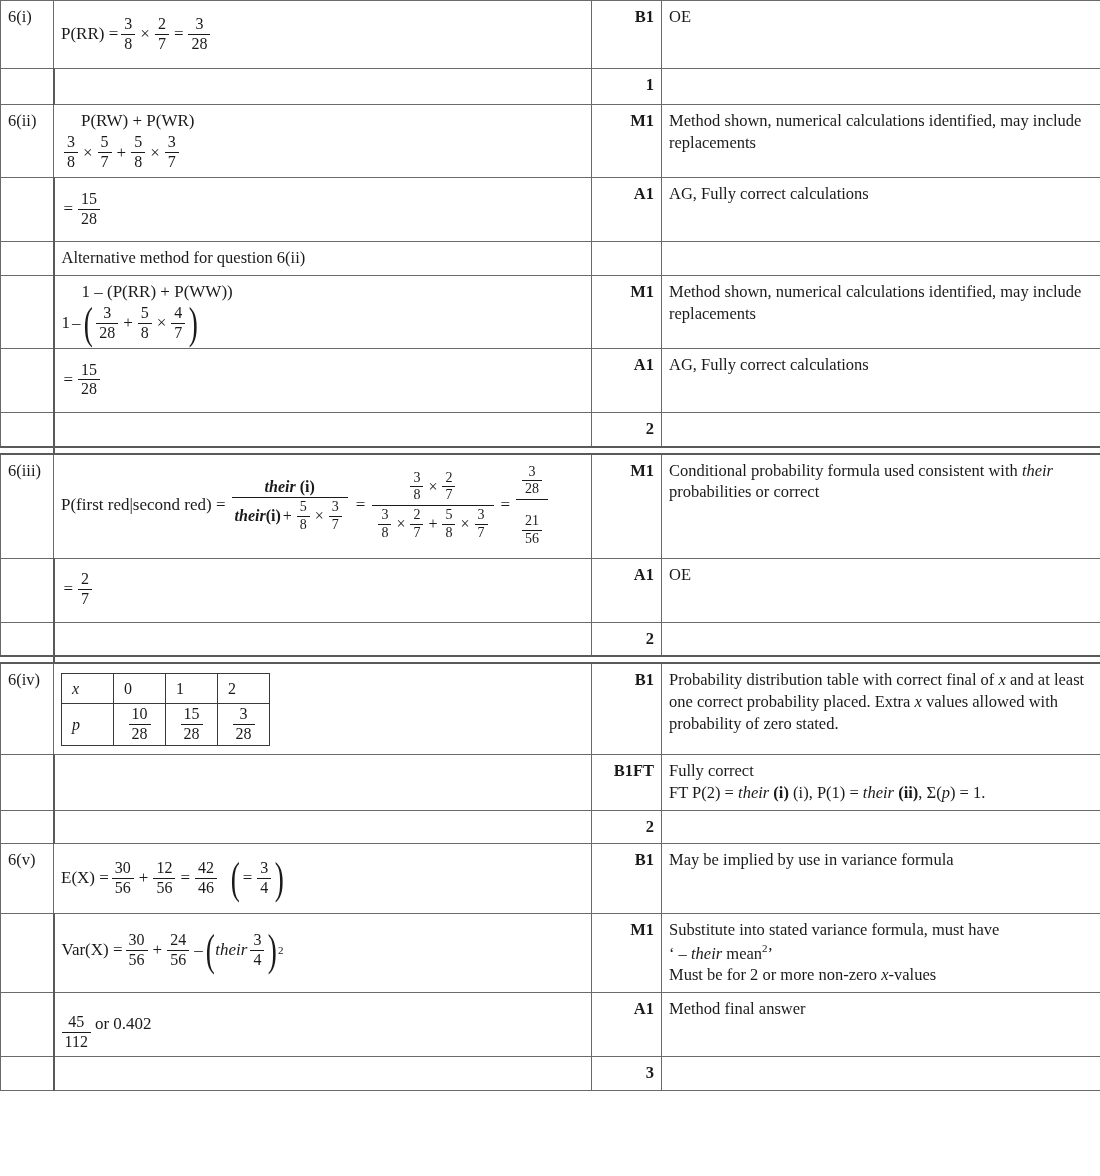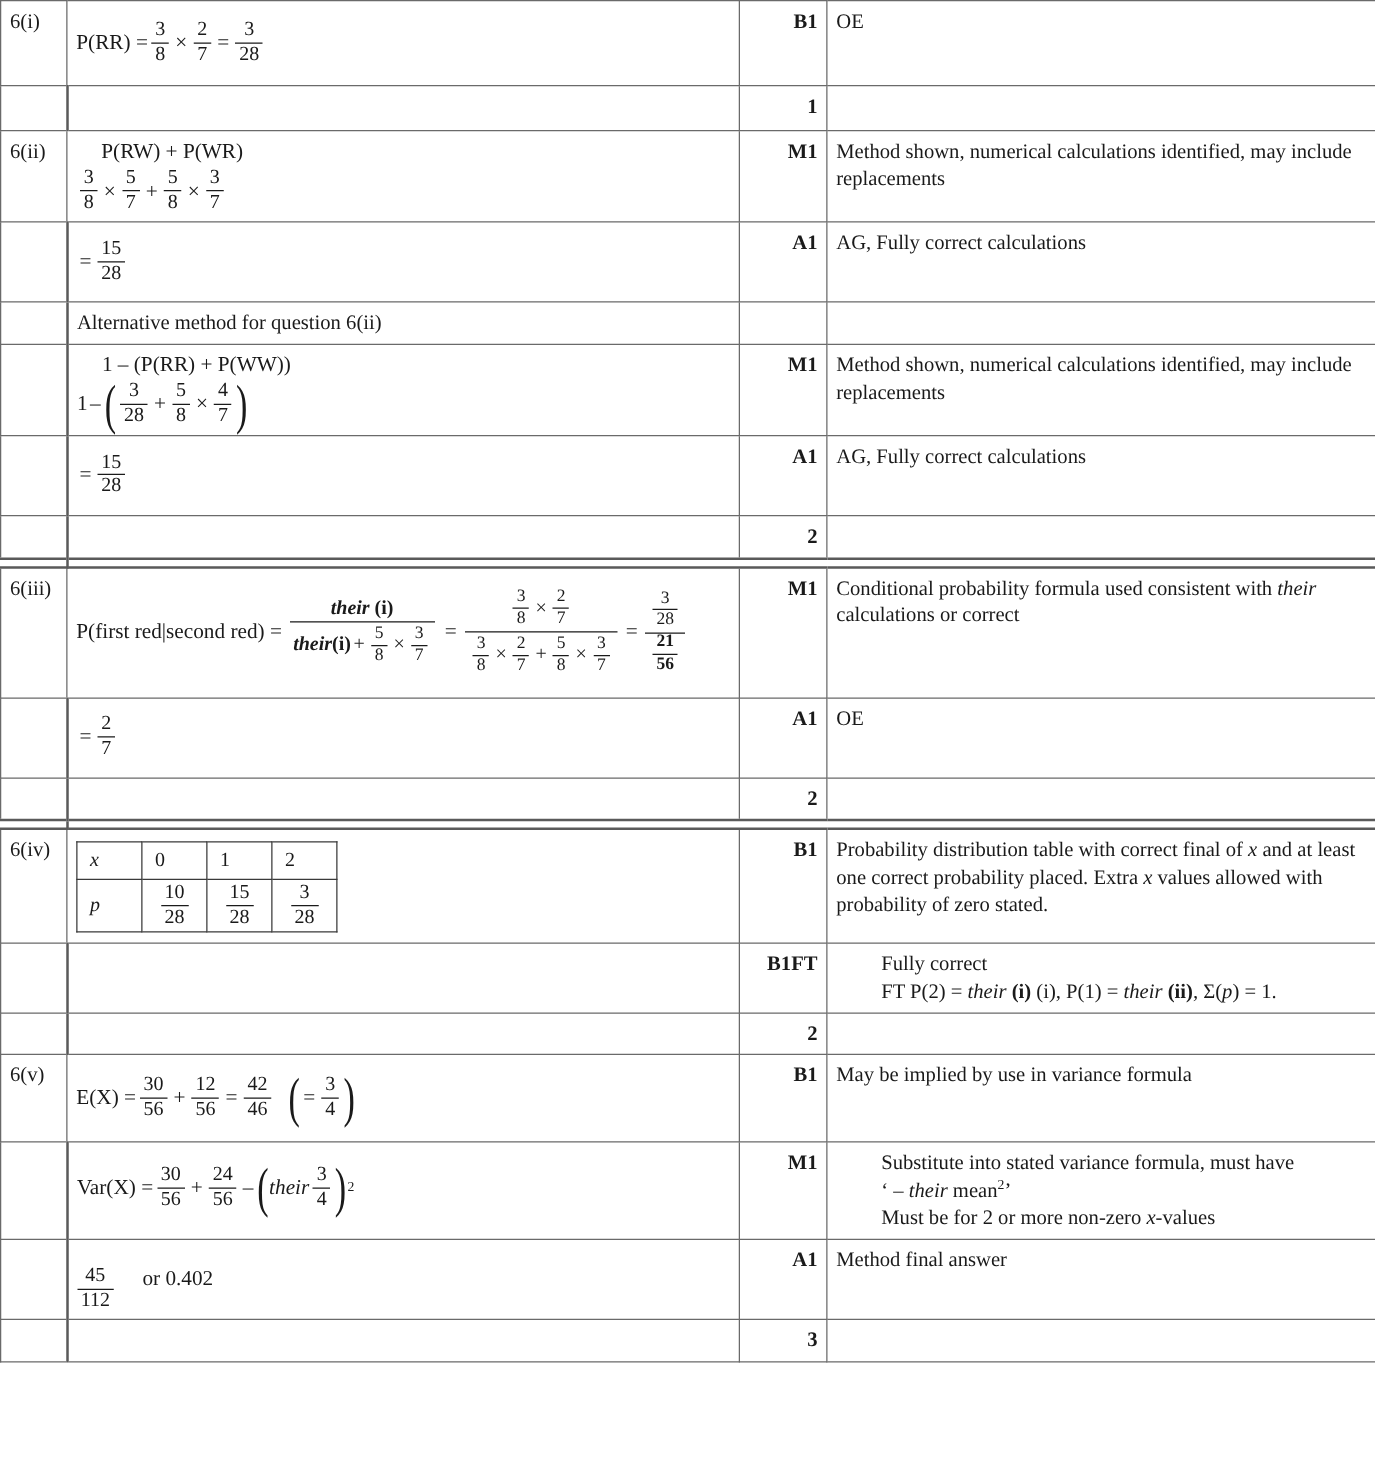--- a/index.html
+++ b/index.html
@@ -128,21 +128,21 @@
     font-size: 16px;
     text-align: left;
     vertical-align: middle;
     height: 26px;
     min-width: 52px;
   }
   table.dist td.hdr { font-style: italic; width: 52px; }
   table.dist td.fr { text-align: center; padding: 2px 10px; }
 
   .lineblock { margin-bottom: 2px; margin-left: 20px; }
-  .guide-line { display: block; margin-left: 36px; }
+  .guide-line { display: block; }
 </style>
 </head>
 <body>
 
 <div class="sheet">
 <table class="ms">
   <colgroup>
     <col class="c-q">
         <col class="c-work">
         <col class="c-mark">
@@ -358,32 +358,32 @@
 
         <span class="op">=</span>
 
         <span class="frac" style="margin:0 4px;font-size:16px;">
           <span class="num" style="padding-bottom:2px;">
             <span class="frac small">
               <span class="num">3</span>
               <span class="den">28</span>
             </span>
           </span>
-          <span class="den" style="padding-top:0;font-weight:bold;">
+          <span class="den" style="padding-top:14px;">
             <span class="frac small">
               <span class="num">21</span>
               <span class="den">56</span>
             </span>
           </span>
         </span>
       </div>
     </td>
     <td class="mark">M1</td>
     <td class="guide">
-      <span>Conditional probability formula used consistent with </span><span class="it">their</span><span> calculations or correct</span>
+      <span>Conditional probability formula used consistent with </span><span class="it">their</span><span> probabilities or correct</span>
     </td>
   </tr>
 
   <tr>
     <td class="qlab blank"></td>
     <td class="work">
       <div class="math mrow" style="height:52px;">
         <span class="op">=</span>
         <span class="frac">
           <span class="num">2</span>
@@ -534,21 +534,21 @@
   </tr>
 
   <tr>
     <td class="qlab blank"></td>
     <td class="work">
       <div class="math mrow" style="height:52px;">
         <span class="frac" style="margin-left:0;margin-top:16px;">
           <span class="num">45</span>
           <span class="den">112</span>
         </span>
-        <span style="margin-left:20px;">or 0.402</span>
+        <span style="margin-left:1px;">or 0.402</span>
       </div>
     </td>
     <td class="mark">A1</td>
     <td class="guide">Method final answer</td>
   </tr>
 
   <tr class="total">
     <td class="qlab blank"></td>
     <td class="work" style="height:34px;"></td>
     <td class="mark">3</td>

